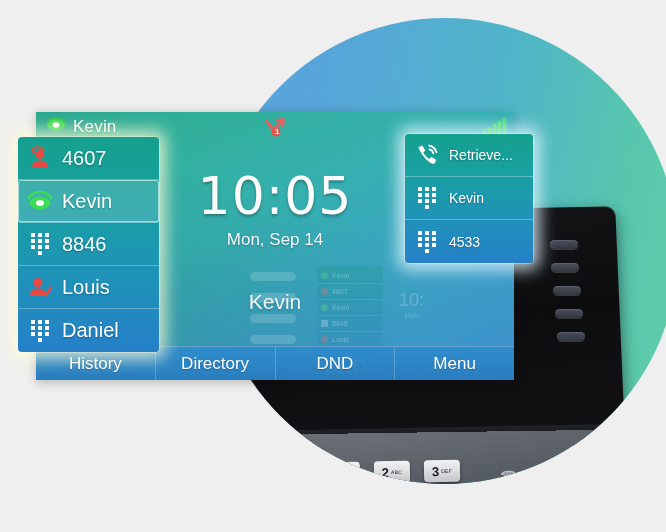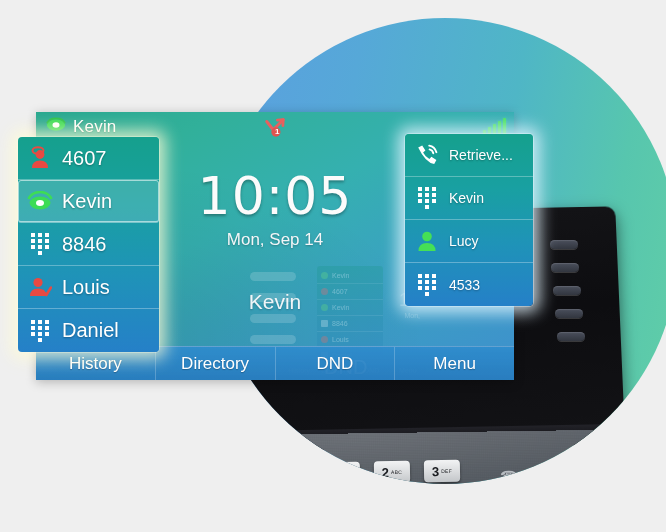--- a/index.html
+++ b/index.html
@@ -481,29 +481,20 @@
                 <rect x="8" y="13" width="4" height="4"></rect>
                 <rect x="15" y="13" width="4" height="4"></rect>
               <rect x="8" y="19" width="4" height="4"></rect>
             </g>
           </svg>
         </span>
         <span>Kevin</span>
       </div>
 
 
-      <div class="m-item">
-        <span class="m-ico">
-          <svg width="22" height="24" viewBox="0 0 22 24">
-            <circle cx="11" cy="7.5" r="4.8" fill="#45e056"></circle>
-            <path d="M2.5 22 Q2.5 14 11 14 Q19.5 14 19.5 22 Z" fill="#45e056"></path>
-          </svg>
-        </span>
-        <span>Lucy</span>
-      </div>
 
       <div class="m-item">
         <span class="m-ico">
           <svg width="20" height="24" viewBox="0 0 20 24">
             <g fill="#ffffff">
               <rect x="1" y="1" width="4" height="4"></rect>
                 <rect x="8" y="1" width="4" height="4"></rect>
                 <rect x="15" y="1" width="4" height="4"></rect>
               <rect x="1" y="7" width="4" height="4"></rect>
                 <rect x="8" y="7" width="4" height="4"></rect>

